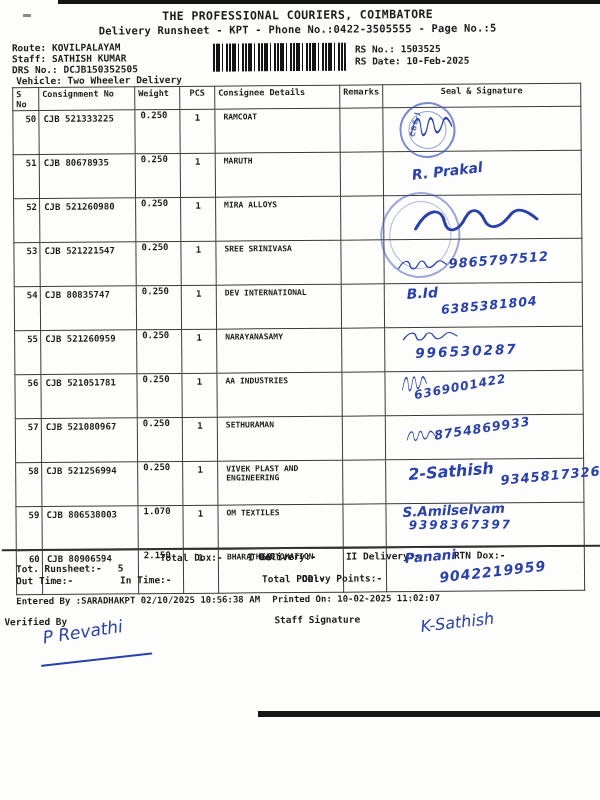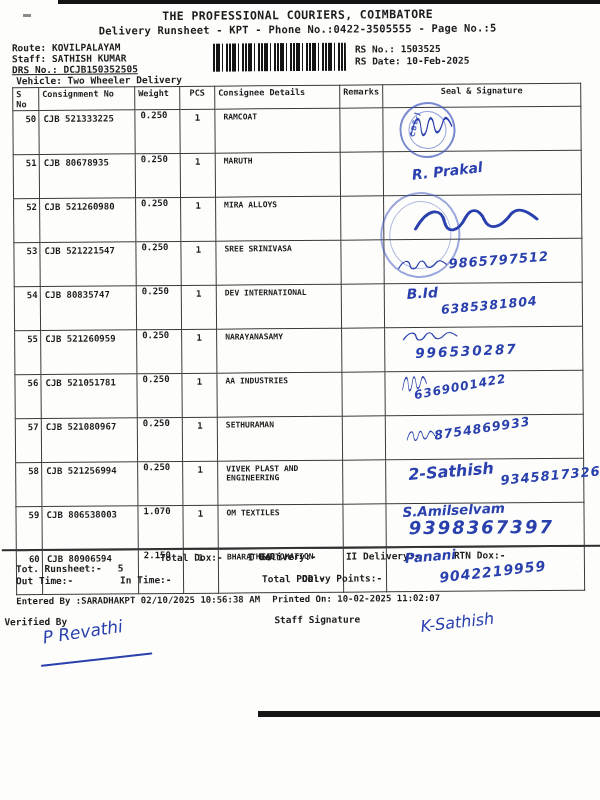--- a/index.html
+++ b/index.html
@@ -11,21 +11,21 @@
   .dash{position:absolute;left:23px;top:14px;width:8px;height:3px;background:#8a8a8a;}
 
   .sheet{position:absolute;inset:0;transform:rotate(-0.45deg);transform-origin:50% 40%;}
 
   .abs{position:absolute;white-space:nowrap;}
   .company{top:8px;left:0;width:100%;text-align:center;font-size:11.5px;font-weight:bold;letter-spacing:.4px;}
   .titleline{top:23px;left:0;width:100%;text-align:center;font-size:10.5px;font-weight:bold;letter-spacing:.2px;}
   .meta{font-size:9.5px;font-weight:bold;}
   .m-route{left:14px;top:40px;}
   .m-staff{left:14px;top:51px;}
-  .m-drs{left:14px;top:62px;text-decoration:underline;}
+  .m-drs{left:14px;top:62px;}
   .m-vehicle{left:18px;top:73px;}
   .m-rsno{left:357px;top:44px;}
   .m-rsdate{left:357px;top:56px;}
   .barcode{left:215px;top:43px;width:133px;height:28px;
     background:repeating-linear-gradient(90deg,#141414 0 2px,#fff 2px 3px,#141414 3px 7px,#fff 7px 9px,#141414 9px 10px,#fff 10px 13px,#141414 13px 15px,#fff 15px 16px);}
 
   
   .tablewrap{position:absolute;left:14px;top:85px;}
   table{border-collapse:collapse;table-layout:fixed;width:568px;}
   th,td{border:1px solid #3b3b3b;padding:0;vertical-align:top;position:relative;overflow:visible;}
@@ -77,21 +77,21 @@
   .row-54 .hw-phone{left:56px;top:16px;font-size:12.5px;transform:rotate(-5deg);letter-spacing:1px;}
   .row-55 .scrawl{left:16px;top:2px;width:58px;height:13px;}
   .row-55 .hw-phone{left:30px;top:17px;font-size:13.5px;transform:rotate(-2deg);letter-spacing:2px;}
   .row-56 .scrawl{left:16px;top:0px;width:26px;height:24px;}
   .row-56 .hw-phone{left:28px;top:9px;font-size:12px;transform:rotate(-10deg);letter-spacing:1px;}
   .row-57 .scrawl{left:20px;top:12px;width:30px;height:16px;}
   .row-57 .hw-phone{left:48px;top:7px;font-size:12.5px;transform:rotate(-8deg);letter-spacing:1px;}
   .row-58 .hw-name{left:22px;top:4px;font-size:16px;transform:rotate(-4deg);}
   .row-58 .hw-phone{left:114px;top:10px;font-size:13px;transform:rotate(-5deg);letter-spacing:1px;}
   .row-59 .hw-name{left:16px;top:0px;font-size:13.5px;transform:rotate(-2deg);}
-  .row-59 .hw-phone{left:22px;top:15px;font-size:18px;letter-spacing:2px;}
+  .row-59 .hw-phone{left:22px;top:15px;font-size:12px;letter-spacing:2px;}
   .row-60 .hw-name{left:18px;top:2px;font-size:13.5px;transform:rotate(-4deg);}
   .row-60 .hw-phone{left:52px;top:17px;font-size:14px;transform:rotate(-6deg);letter-spacing:1px;}
 
   
   .sig-verified{left:40px;top:622px;font-size:17px;transform:rotate(-8deg);}
   .sig-underline{position:absolute;left:38px;top:657px;width:112px;height:2px;background:#2940ad;
       transform:rotate(-6deg);border-radius:2px;z-index:6;}
   .sig-staff{left:418px;top:616px;font-size:16px;transform:rotate(-6deg);}
 </style>
 </head>

